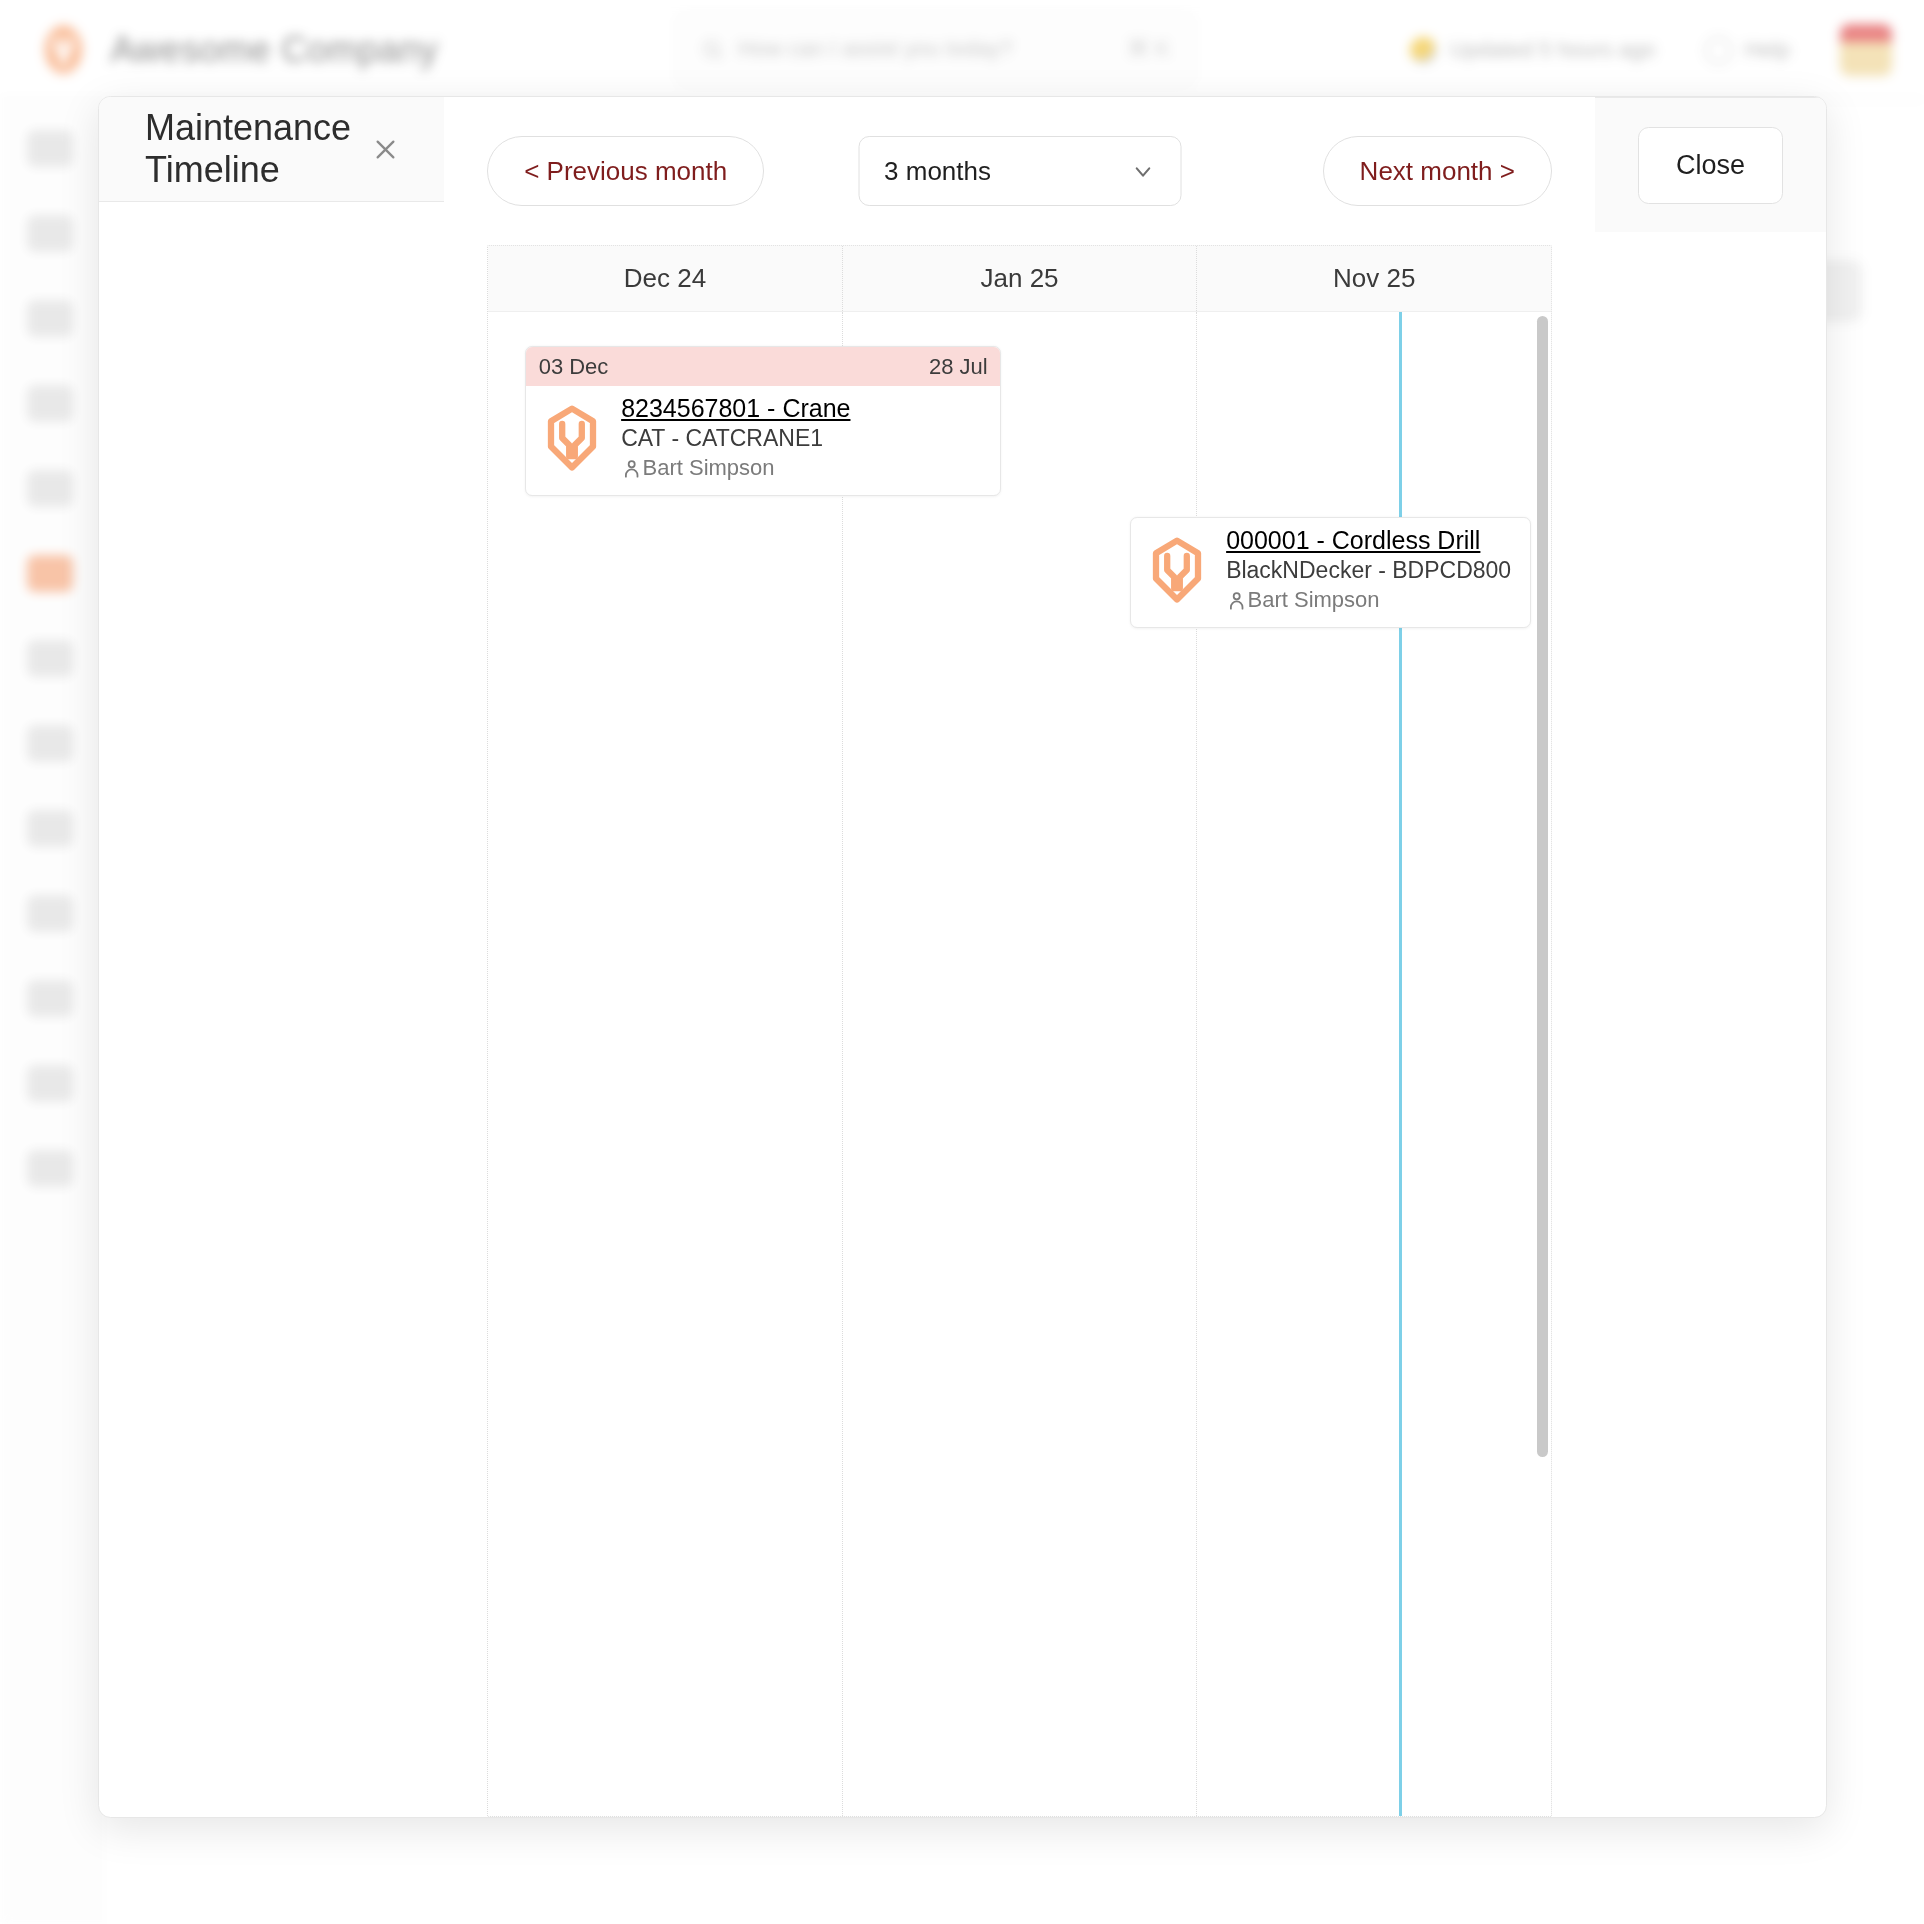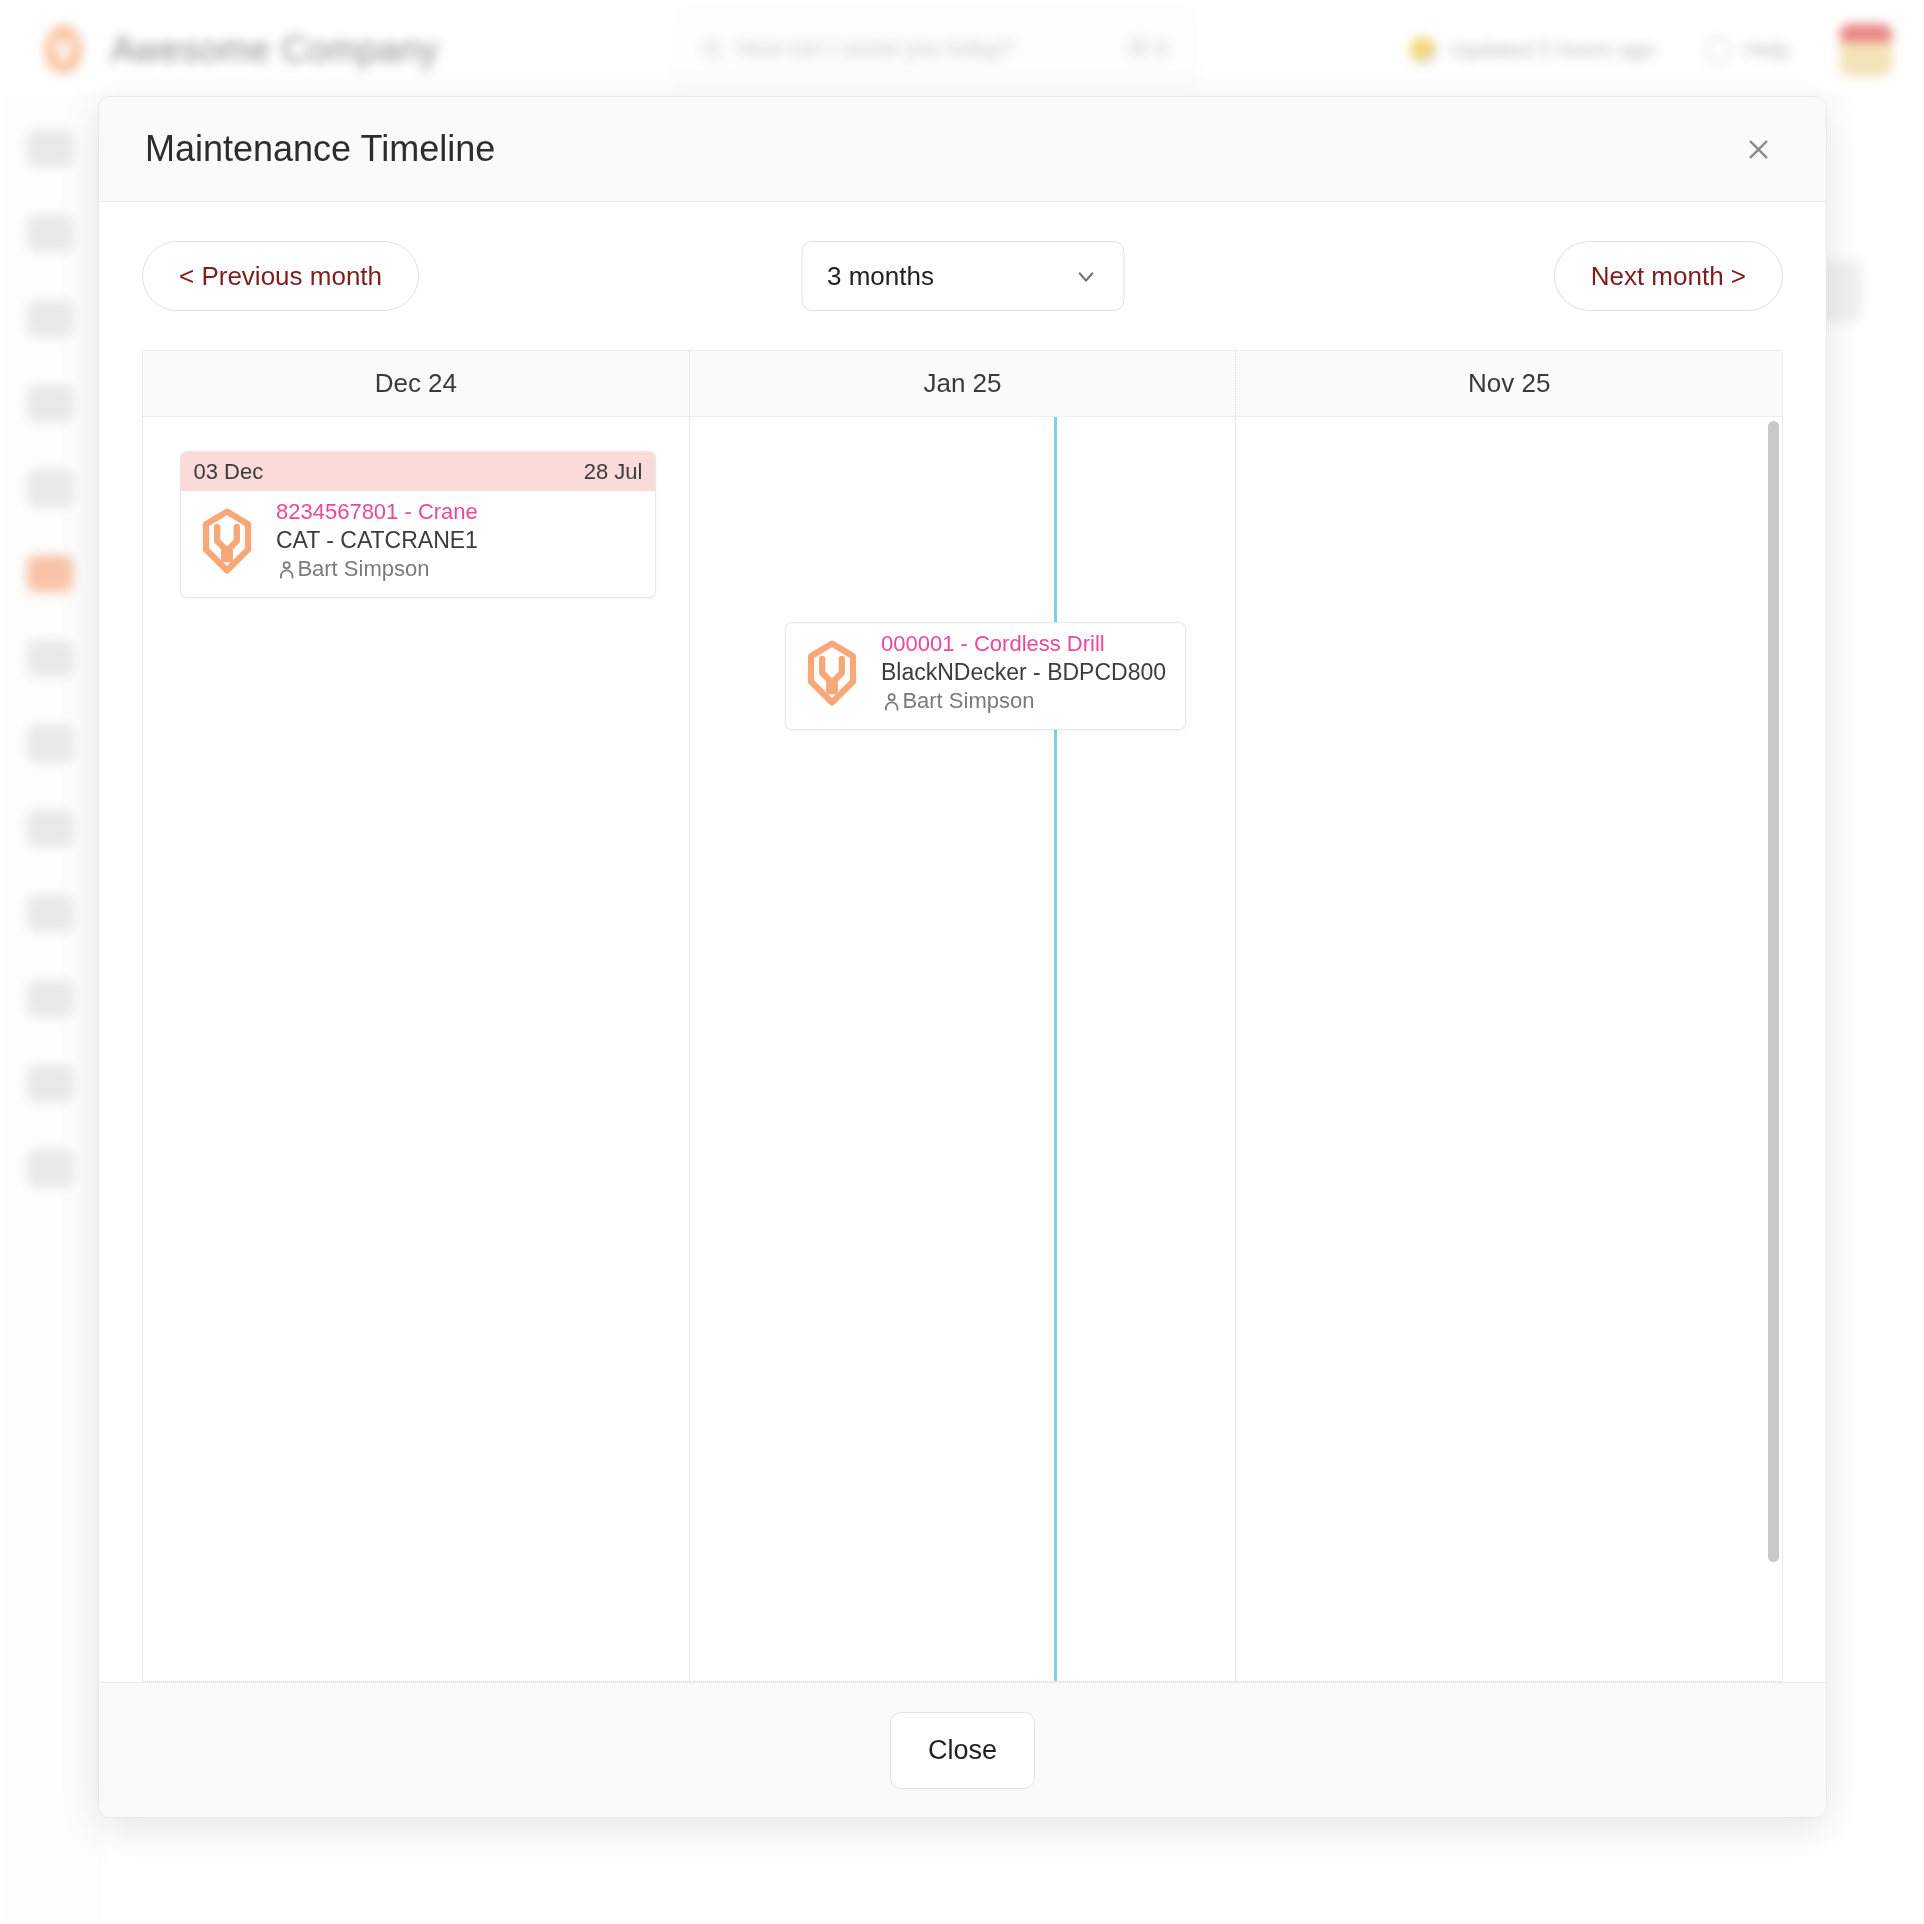--- a/index.html
+++ b/index.html
@@ -133,21 +133,21 @@
     position: absolute;
     left: 98px;
     top: 96px;
     width: 1729px;
     height: 1722px;
     background: #ffffff;
     border: 0.9px solid #e7e7e7;
     border-radius: 12.5px;
     box-shadow: 0 10.7px 41px rgba(0,0,0,.10);
     display: flex;
-    flex-direction: column;
+    flex-direction: row;
     overflow: hidden;
   }
 
   .modal-header {
     height: 105px;
     flex: 0 0 105px;
     background: #fafafa;
     border-bottom: 0.9px solid #e9e9e9;
     display: flex;
     align-items: center;
@@ -300,24 +300,25 @@
 
   .event-body {
     display: flex;
     align-items: center;
     gap: 14.3px;
     padding: 7.1px 10.7px 12.5px 10.7px;
   }
   .event-logo { width: 70px; height: 70px; flex: 0 0 70px; }
   .event-text { min-width: 0; }
   .event-title {
-    font-size: 22px;
-    color: #ec4899;
+    font-size: 25px;
+    color: #000000;
     white-space: nowrap;
     line-height: 1.25;
+    text-decoration: underline;
   }
   .event-sub {
     font-size: 23px;
     color: #3c3c3c;
     white-space: nowrap;
     line-height: 1.3;
   }
   .event-user {
     font-size: 22px;
     color: #7b7b7b;

